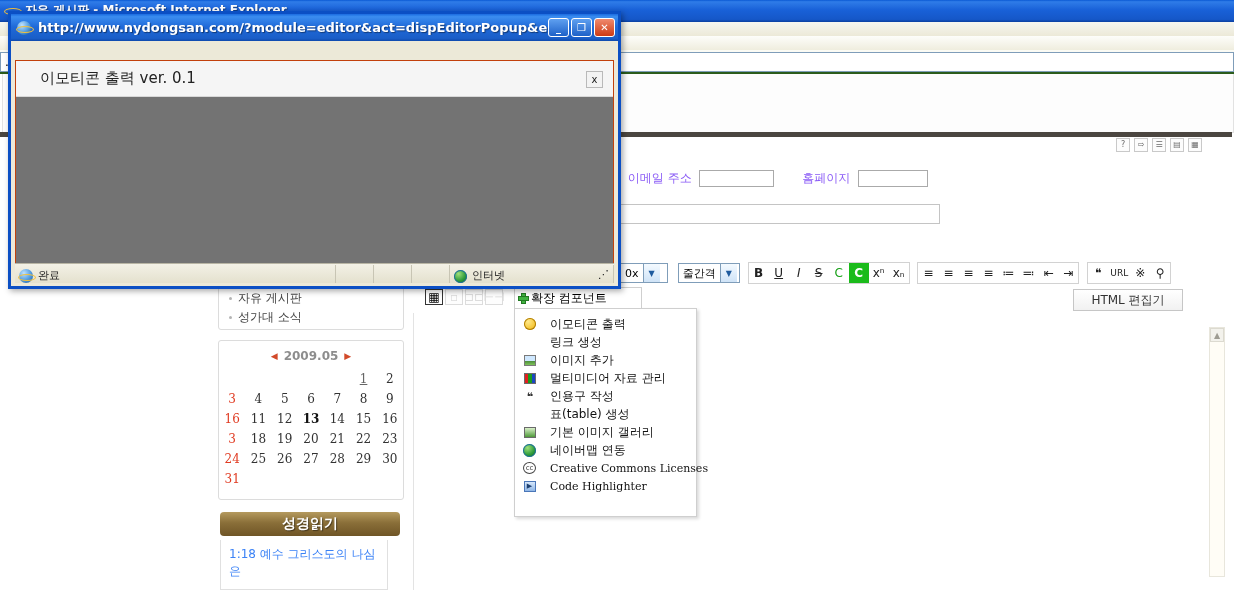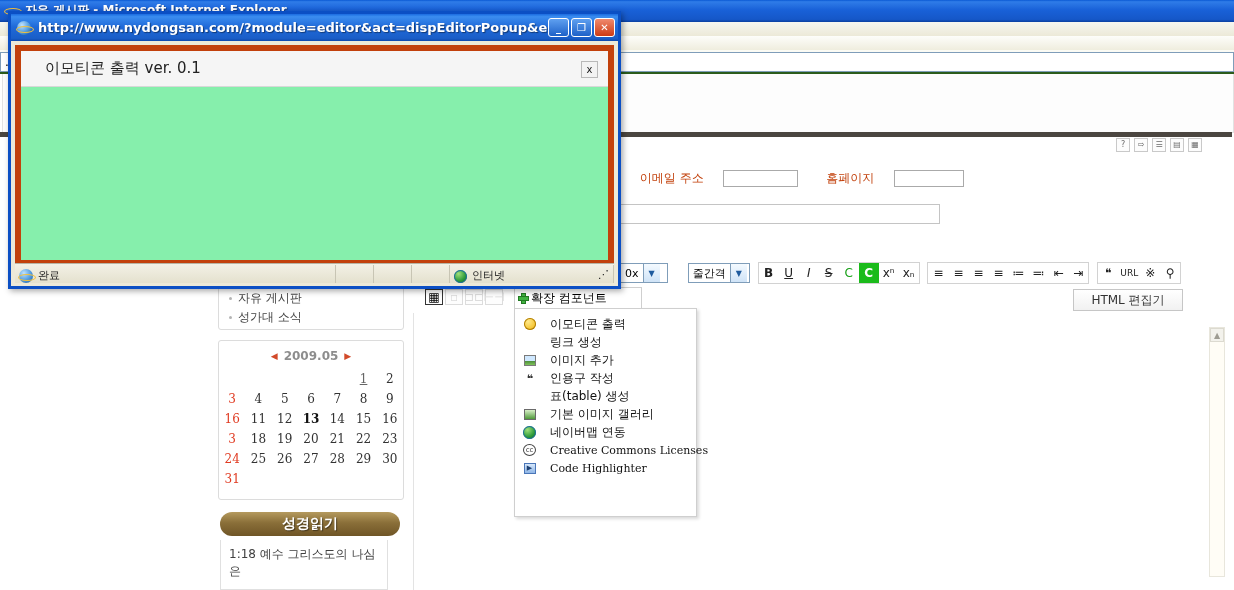--- a/index.html
+++ b/index.html
@@ -50,21 +50,21 @@
   }
   #banner-bar{position:absolute;left:0;top:58px;width:1232px;height:5px;background:#4b4640;}
   #iconrow{position:absolute;right:32px;top:64px;display:flex;gap:4px;}
   .mini-icon{
     width:14px;height:14px;border:1px solid #c9c9c9;background:#fcfcfc;
     display:flex;align-items:center;justify-content:center;
     font-size:8px;line-height:1;color:#6a6a6a;box-sizing:border-box;
   }
   
   #formrow{position:absolute;left:560px;top:96px;width:660px;height:30px;}
-  .fld-label{display:inline-block;font-size:12px;color:#c2410c;vertical-align:middle;margin:0 16px;}
+  .fld-label{display:inline-block;font-size:12px;color:#8b5cf6;vertical-align:middle;margin:0 4px;}
   .fld{
     display:inline-block;vertical-align:middle;height:17px;border:1px solid #aaa;
     background:#fff;box-sizing:border-box;
   }
   #titlefield{
     position:absolute;left:560px;top:130px;width:380px;height:20px;
     border:1px solid #c4c4c4;background:#fff;box-sizing:border-box;
   }
   .tbl-btn-group{position:absolute;left:10px;top:21px;display:flex;gap:2px;}
   .tbl-btn{
@@ -150,28 +150,28 @@
   #cal-table td{
     text-align:center;font-size:12px;height:18px;width:14.28%;color:#333;
     font-family:"DejaVu Serif","Liberation Serif",serif;
   }
   #cal-table td.sun{color:#e03b22;}
   #cal-table td.today{font-weight:bold;color:#111;}
   #cal-table td.link{text-decoration:underline;color:#666;}
   #bible-head{
     position:absolute;left:2px;top:232px;width:180px;height:24px;
     background:linear-gradient(to bottom,#b59a5e 0%,#8a6f39 45%,#6f5526 100%);
-    border-radius:12px;display:flex;align-items:center;justify-content:center;
+    border-radius:4px;display:flex;align-items:center;justify-content:center;
     color:#fff;font-weight:bold;font-size:14px;text-shadow:1px 1px 1px rgba(0,0,0,.45);
     box-sizing:border-box;
   }
   #bible-body{
     position:absolute;left:2px;top:260px;width:168px;height:50px;
     background:#fff;border:1px solid #e0e0e0;border-top:none;
-    padding:6px 8px;font-size:12px;color:#404040;line-height:1.45;box-sizing:border-box;
+    padding:6px 8px;font-size:12px;color:#3b82f6;line-height:1.45;box-sizing:border-box;
   }
   
   #popup{
     position:absolute;left:8px;top:11px;width:613px;height:278px;
     border:3px solid #0b4fc4;background:#ece9d8;box-sizing:border-box;z-index:60;
     box-shadow:2px 2px 6px rgba(0,0,0,.35);
   }
   #popup-title{
     position:absolute;left:0;top:0;right:0;height:27px;
     background:linear-gradient(to bottom,#1a6be0 0%,#3b8df0 10%,#1f69d8 48%,#1a5ec8 90%,#0e49ad 100%);
@@ -187,22 +187,22 @@
   }
   .win-btn{
     width:21px;height:19px;margin-right:2px;border:1px solid #ffffff;border-radius:3px;
     display:flex;align-items:center;justify-content:center;box-sizing:border-box;
     font-size:10px;color:#fff;font-weight:bold;
   }
   .win-btn.min{background:linear-gradient(to bottom,#5fa0f0,#1e61c8);}
   .win-btn.max{background:linear-gradient(to bottom,#5fa0f0,#1e61c8);}
   .win-btn.close{background:linear-gradient(to bottom,#f08a6e,#cc3a14);margin-right:3px;}
   #popup-client{
-    position:absolute;left:4px;top:31px;width:599px;height:221px;
-    background:#86efac;border:6px solid #c2410c;box-sizing:border-box;
+    position:absolute;left:4px;top:46px;width:599px;height:221px;
+    background:#737373;border:1px solid #c2410c;box-sizing:border-box;
   }
   #popup-header{
     position:absolute;left:0;top:0;right:0;height:36px;background:#f5f5f5;
     border-bottom:1px solid #d8d8d8;display:flex;align-items:center;box-sizing:border-box;
   }
   #popup-header .ph-title{margin-left:24px;font-size:15px;color:#222;font-weight:normal;}
   #popup-close{
     position:absolute;right:10px;top:10px;width:17px;height:17px;
     border:1px solid #b9b9b9;background:#f3f3f3;display:flex;align-items:center;justify-content:center;
     font-size:10px;color:#222;box-sizing:border-box;
@@ -398,21 +398,21 @@
 
   <div id="bible-head">성경읽기</div>
   <div id="bible-body">1:18 예수 그리스도의 나심은</div>
 </div>
 
 <div id="toptoolbar">
   <span class="sel-box" style="width:48px;">
     <span>0x</span>
     <span class="sel-arrow">▼</span>
   </span>
-  <span class="sel-box" style="width:62px;margin-left:16px;">
+  <span class="sel-box" style="width:62px;margin-left:6px;">
     <span>줄간격</span>
     <span class="sel-arrow">▼</span>
   </span>
 
   <span class="btn-group" id="fmt-group">
       <span class="tb-btn" style="font-weight: bold;">B</span>
       <span class="tb-btn" style="text-decoration: underline;">U</span>
       <span class="tb-btn" style="font-style: italic;">I</span>
       <span class="tb-btn" style="text-decoration: line-through;">S</span>
       <span class="tb-btn green">C</span>
@@ -470,20 +470,26 @@
       <span class="mi-lbl">링크 생성</span>
     </div>
     <div class="menu-item">
       <span class="mi-ico">
         <span class="img-ico"></span>
       </span>
       <span class="mi-lbl">이미지 추가</span>
     </div>
     <div class="menu-item">
       <span class="mi-ico">
+        <span class="mm-ico"></span>
+      </span>
+      <span class="mi-lbl">멀티미디어 자료 관리</span>
+    </div>
+    <div class="menu-item">
+      <span class="mi-ico">
         <span class="quote-glyph">❝</span>
       </span>
       <span class="mi-lbl">인용구 작성</span>
     </div>
     <div class="menu-item">
       <span class="mi-ico"></span>
       <span class="mi-lbl">표(table) 생성</span>
     </div>
     <div class="menu-item">
       <span class="mi-ico">

